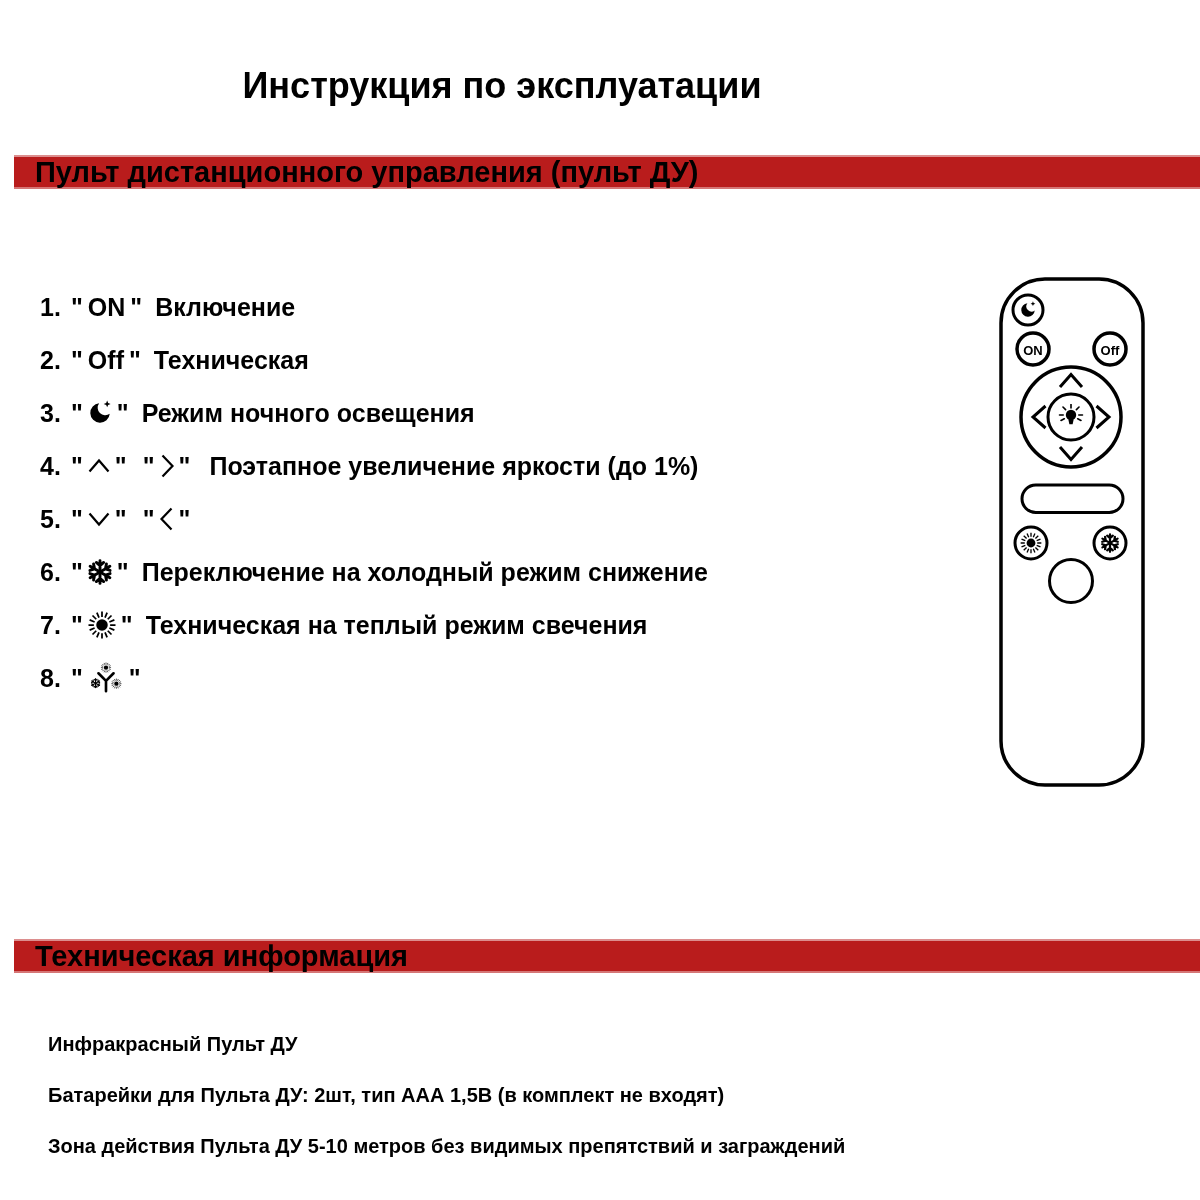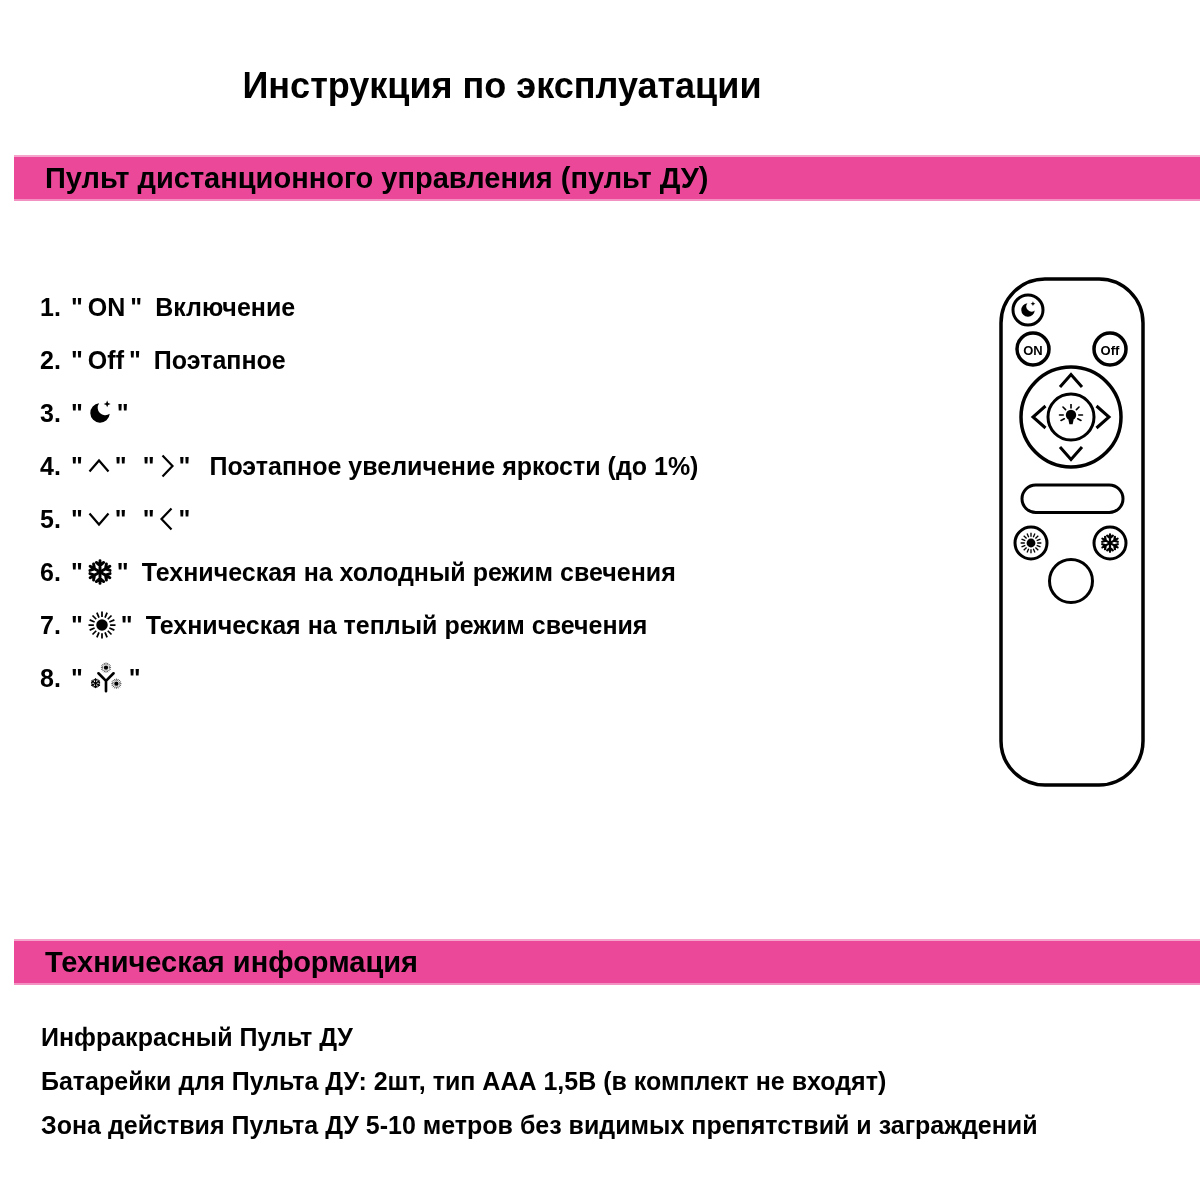--- a/index.html
+++ b/index.html
@@ -6,22 +6,22 @@
   body{
     width:1200px;height:1200px;position:relative;overflow:hidden;
     background:#ffffff;color:#000;
     font-family:"Liberation Sans", sans-serif;font-weight:bold;
   }
   .page-title{
     position:absolute;top:64px;left:0;width:1004px;margin:0;
     text-align:center;font-size:36px;line-height:44px;font-weight:bold;
   }
   .bar{
-    position:absolute;left:14px;right:0;height:46px;background:#ec4899;
-    display:flex;align-items:center;padding-left:31px;box-sizing:border-box;
+    position:absolute;left:14px;right:0;height:34px;background:#b91c1c;
+    display:flex;align-items:center;padding-left:21px;box-sizing:border-box;
     font-size:29px;
     box-shadow:inset 0 2px 0 rgba(255,255,255,.5), inset 0 -2px 0 rgba(255,255,255,.4);
   }
   .bar.remote-bar{top:155px;}
   .bar.tech-bar{top:939px;text-align:center;}
   ul.instructions{
     list-style:none;margin:0;padding:0;
     position:absolute;left:40px;top:292px;width:920px;
   }
   ul.instructions li{
@@ -32,21 +32,21 @@
   ul.instructions li.two-line{height:60px;}
   .num{width:27px;flex:none;}
   .icons{display:flex;align-items:center;height:30px;margin-right:9px;flex:none;}
   li.wide .icons{margin-right:15px;}
   .q{margin:0 4px;}
   .kw{margin:0 1px;}
   .gsp{display:inline-block;width:8px;}
   .icons svg{display:block;}
   .desc{white-space:pre-line;}
   .tech-block{position:absolute;left:40px;top:1021px;width:1140px;}
-  .tech-block p{margin:1px;height:43px;line-height:30px;font-size:25px;}
+  .tech-block p{margin:8px;height:43px;line-height:30px;font-size:20px;}
   .remote-svg{position:absolute;left:999px;top:277px;}
   .defs-svg{position:absolute;width:0;height:0;}
 </style>
 </head>
 <body>
 
 <svg class="defs-svg" aria-hidden="true">
   <defs>
     <symbol id="sym-moon" viewBox="0 0 24 24">
       <path d="M21 12.79A9 9 0 1 1 11.21 3 7 7 0 0 0 21 12.79z" fill="currentColor"></path>
@@ -107,32 +107,33 @@
     <span class="desc">Включение</span>
   </li>
 
   <li>
     <span class="num">2.</span>
     <span class="icons">
         <span class="q">"</span>
         <span class="kw">Off</span>
         <span class="q">"</span>
       </span>
-    <span class="desc">Поэтапное</span>
+    <span class="desc">Техническая</span>
   </li>
 
   <li>
     <span class="num">3.</span>
     <span class="icons">
         <span class="q">"</span>
         <svg width="26" height="26">
           <use href="#sym-moon"></use>
         </svg>
         <span class="q">"</span>
       </span>
+    <span class="desc">Режим ночного освещения</span>
   </li>
 
   <li class="wide">
     <span class="num">4.</span>
     <span class="icons">
         <span class="q">"</span>
         <svg width="24" height="20">
           <use href="#sym-chev-up"></use>
         </svg>
         <span class="q">"</span>
@@ -165,21 +166,21 @@
 
   <li>
     <span class="num">6.</span>
     <span class="icons">
         <span class="q">"</span>
         <svg width="26" height="26">
           <use href="#sym-snow"></use>
         </svg>
         <span class="q">"</span>
       </span>
-    <span class="desc">Техническая на холодный режим свечения</span>
+    <span class="desc">Переключение на холодный режим снижение</span>
   </li>
 
   <li>
     <span class="num">7.</span>
     <span class="icons">
         <span class="q">"</span>
         <svg width="30" height="30">
           <use href="#sym-sun"></use>
         </svg>
         <span class="q">"</span>

